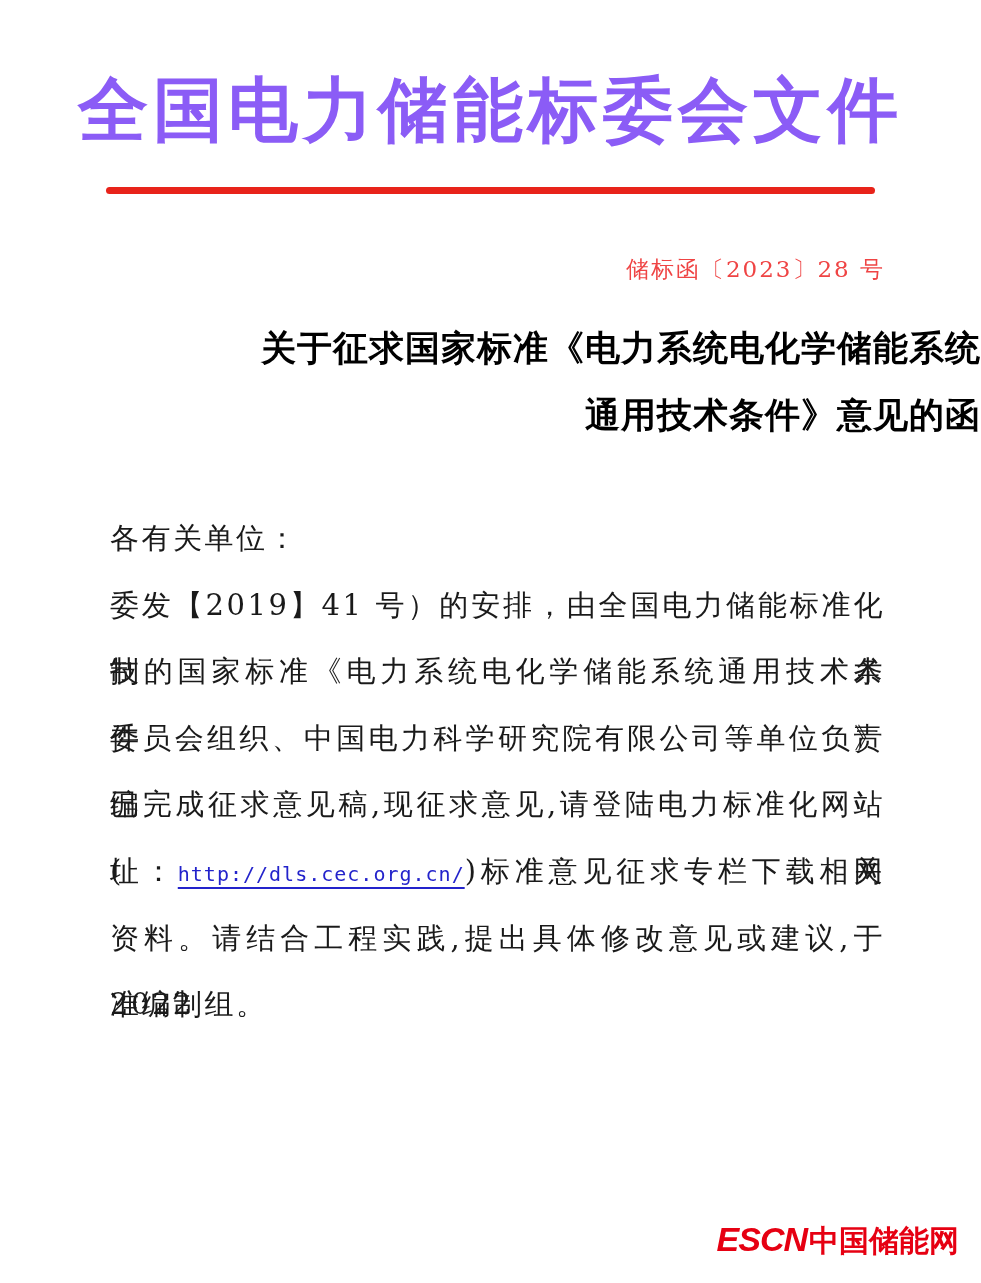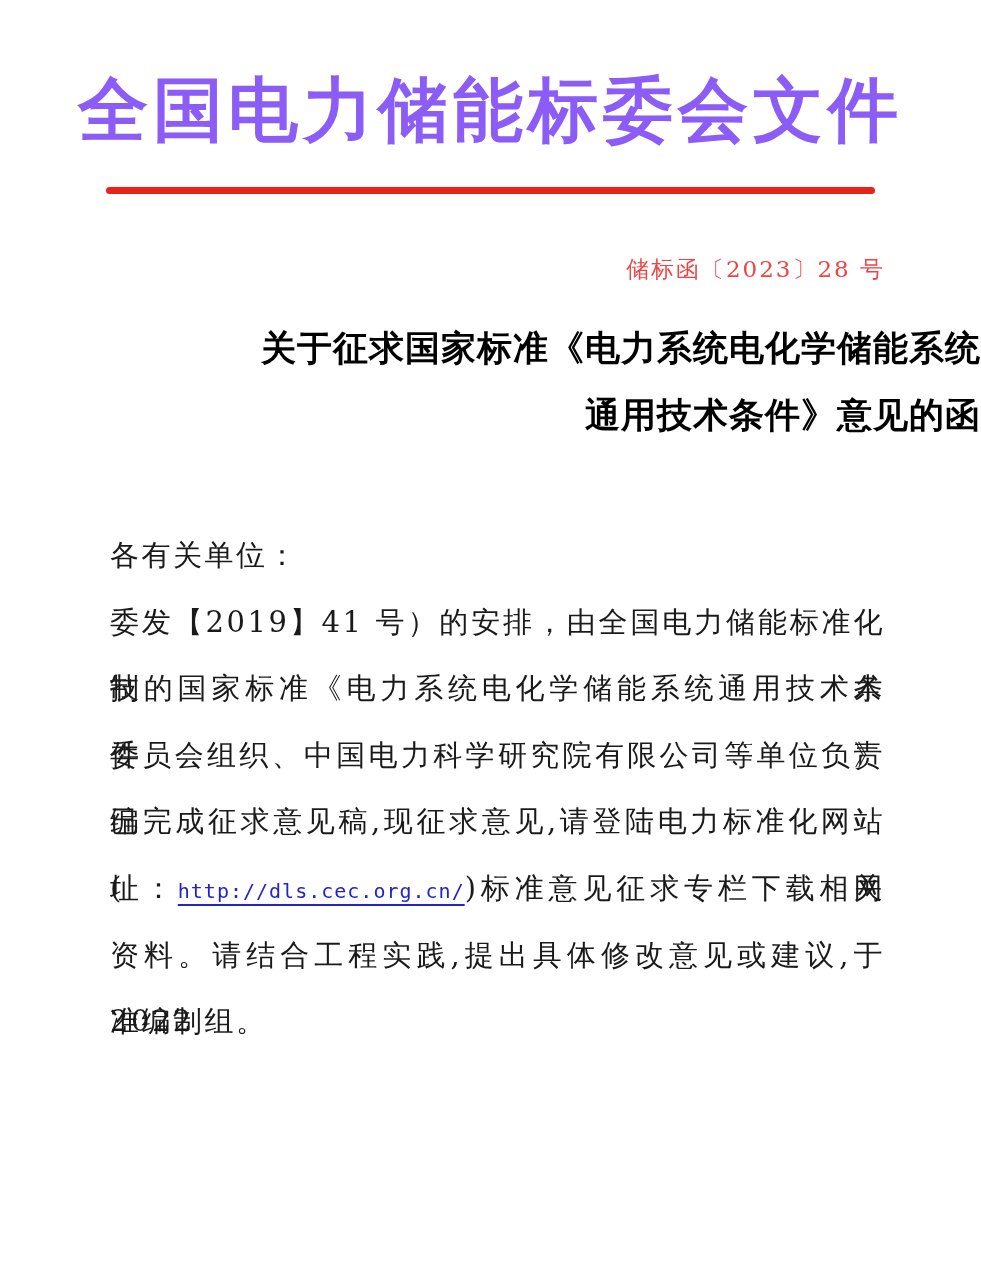--- a/index.html
+++ b/index.html
@@ -58,21 +58,21 @@
     text-align: right;
     font-weight: bold;
     font-size: 35px;
     line-height: 67px;
     letter-spacing: 1px;
     color: #000000;
   }
   
   .body-text {
     position: absolute;
-    top: 522px;
+    top: 505px;
     left: 110px;
     width: 775px;
     font-size: 29px;
     line-height: 66.6px;
     letter-spacing: 2.5px;
     color: #1a1a1a;
   }
   .body-line {
     height: 66.6px;
     white-space: nowrap;
@@ -137,14 +137,17 @@
     <div class="body-line justify-line">制的国家标准《电力系统电化学储能系统通用技术条件》</div>
     <div class="body-line justify-line">委员会组织、中国电力科学研究院有限公司等单位负责编</div>
     <div class="body-line justify-line">已完成征求意见稿,现征求意见,请登陆电力标准化网站(网</div>
 
     <div class="body-line justify-line"><span>址：</span><a class="web-link" href="#">http://dls.cec.org.cn/</a><span>)标准意见征求专栏下载相关</span></div>
 
     <div class="body-line justify-line">资料。请结合工程实践,提出具体修改意见或建议,于 2022</div>
     <div class="body-line">准编制组。</div>
   </div>
 
+  <div class="watermark">
+    <span class="latin">ESCN</span><span>中国储能网</span>
+  </div>
 
 </div>
 
 </body></html>

